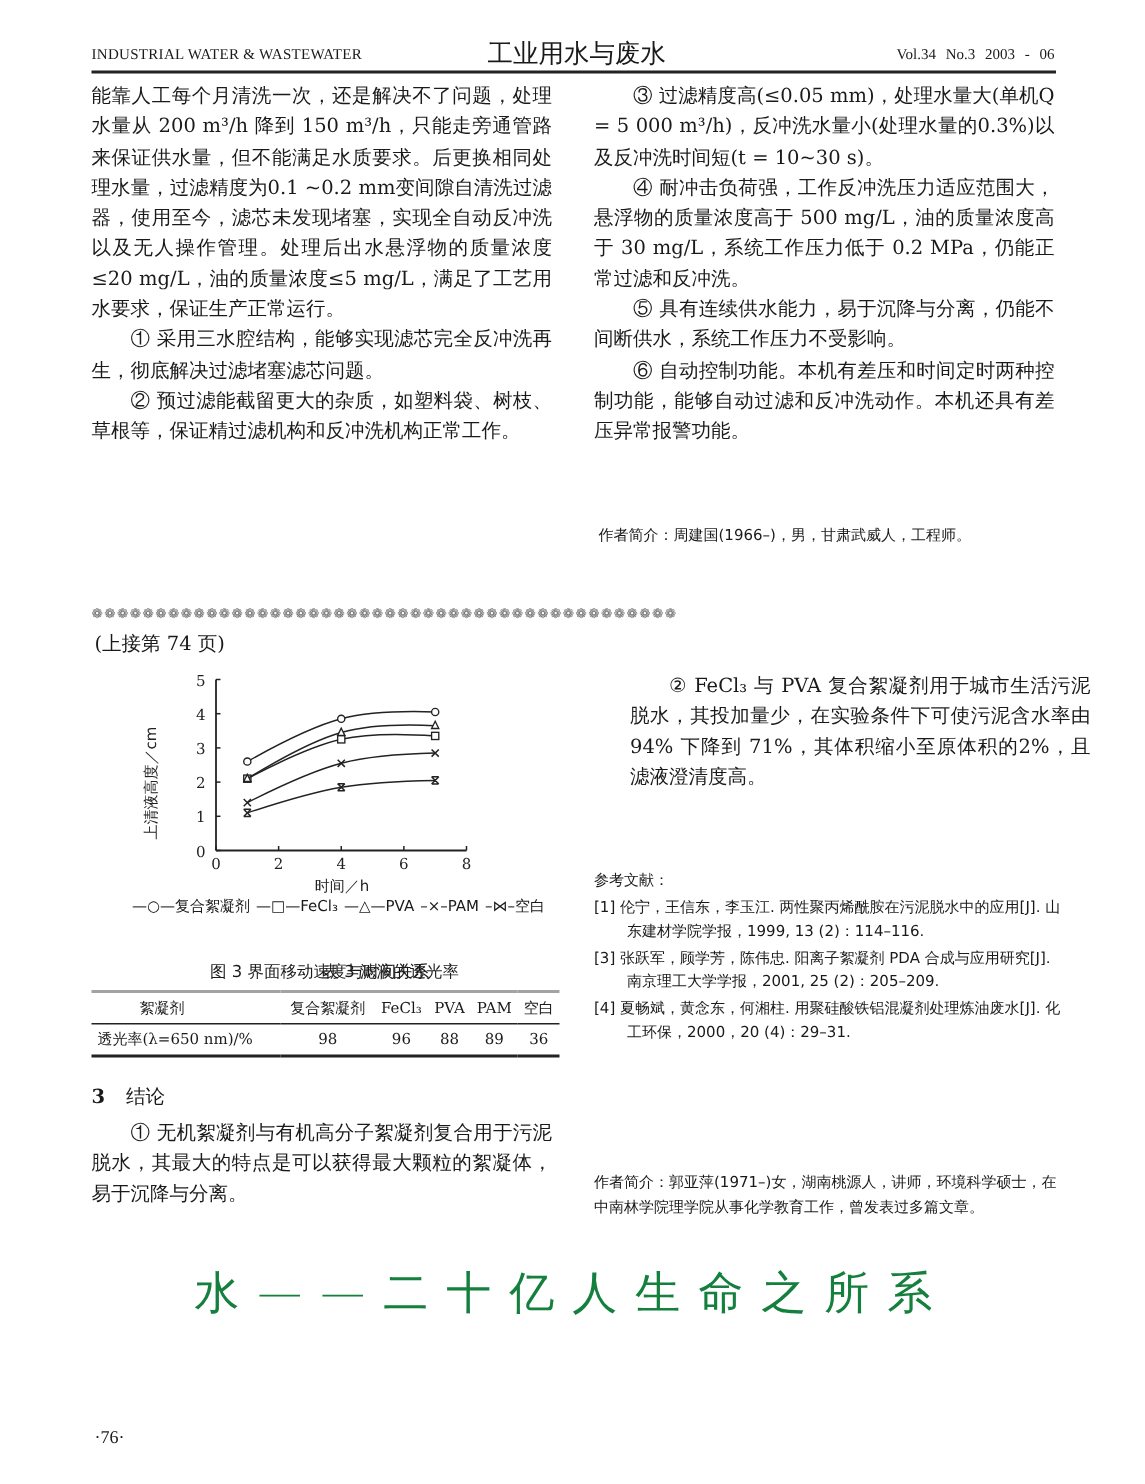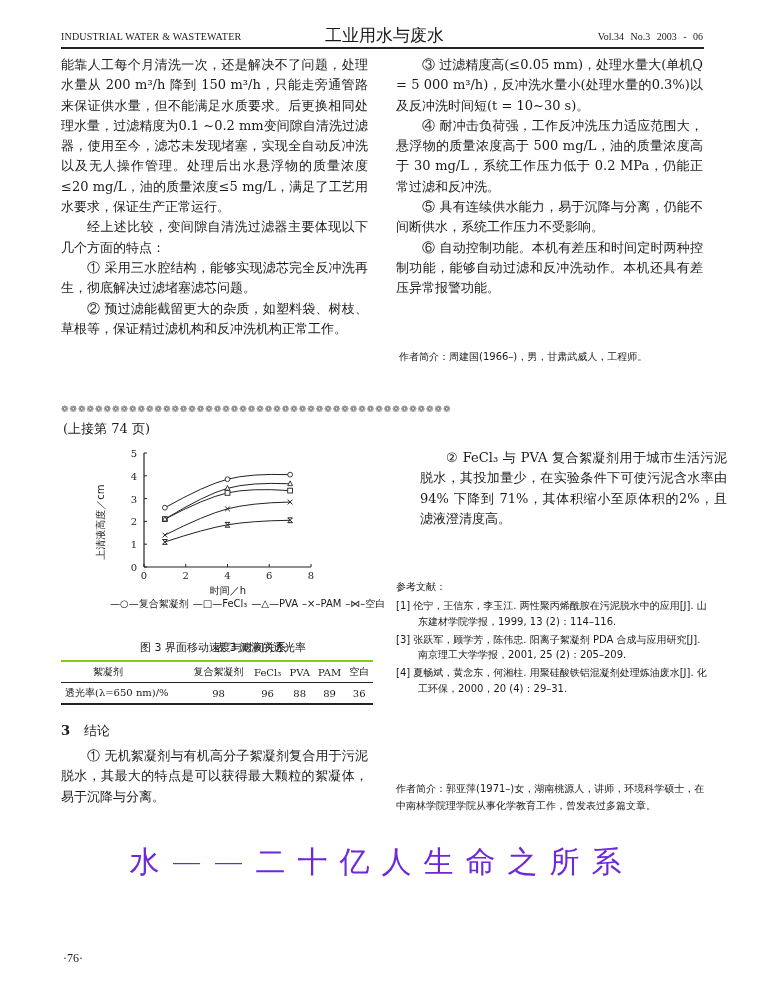--- a/index.html
+++ b/index.html
@@ -15,54 +15,53 @@
   .col p { margin: 0; }
   .indent { text-indent: 2em; }
   .col-left-top { left: 61px; top: 55px; width: 307px; }
   .col-right-top { left: 396px; top: 55px; width: 307px; }
   .author1 { left: 399px; top: 350px; font-size: 10px; font-family: "DejaVu Sans", sans-serif; }
 
   .stars { left: 61px; top: 404px; width: 643px; font-size: 9px; color: #6a6a6a; letter-spacing: 0.95px; white-space: nowrap; overflow: hidden; }
   .cont { left: 63px; top: 420px; font-size: 13px; }
 
   .chart { left: 60px; top: 440px; width: 310px; height: 160px; }
-  .legend { left: 88px; top: 597px; font-size: 10px; font-family: "DejaVu Sans", sans-serif; white-space: nowrap; margin-left: 22px; }
+  .legend { left: 88px; top: 597px; font-size: 10px; font-family: "DejaVu Sans", sans-serif; white-space: nowrap; }
   .fig-cap { left: 140px; top: 612px; font-size: 11px; font-weight: normal; font-family: "DejaVu Sans", sans-serif; margin-top: 28px; }
 
   .tbl-cap { left: 167px; top: 640px; font-size: 11px; font-family: "DejaVu Sans", sans-serif; margin-left: 48px; }
   .tbl { left: 61px; top: 660px; width: 312px; border-collapse: collapse; font-size: 10px; font-family: "DejaVu Serif", serif; }
   .tbl th, .tbl td { font-weight: normal; padding: 3px 2px; text-align: center; white-space: nowrap; }
-  .tbl thead tr { border-top: 2px solid #84cc16; border-bottom: 1px solid #222; }
+  .tbl thead tr { border-top: 2px solid #a3a3a3; border-bottom: 1px solid #222; }
   .tbl tbody tr { border-bottom: 2px solid #222; }
   .tbl td.first, .tbl th.first { text-align: left; padding-left: 4px; }
 
   .sec3 { left: 61px; top: 722px; font-size: 13px; }
   .sec3 b { font-weight: bold; margin-right: 14px; }
   .col-left-bot { left: 61px; top: 746px; width: 307px; }
   .col-right-mid { left: 396px; top: 448px; width: 307px; margin-left: 24px; }
 
   .refs-title { left: 396px; top: 580px; font-size: 10px; font-family: "DejaVu Sans", sans-serif; }
   .refs { left: 396px; top: 598px; width: 312px; font-size: 10px; line-height: 15.8px; font-family: "DejaVu Sans", sans-serif; }
   .ref { padding-left: 22px; text-indent: -22px; margin: 0 0 2px 0; }
   .author2 { left: 396px; top: 780px; width: 312px; font-size: 10px; line-height: 17px; font-family: "DejaVu Sans", sans-serif; }
 
-  .slogan { left: 0; width: 763px; top: 842px; text-align: center; font-size: 30px; font-family: "DejaVu Sans", sans-serif; font-weight: 300; letter-spacing: 12px; color: #6d28d9; }
+  .slogan { left: 0; width: 763px; top: 842px; text-align: center; font-size: 30px; font-family: "DejaVu Sans", sans-serif; font-weight: 300; letter-spacing: 12px; color: #15803d; }
   .pageno { left: 63px; top: 951px; font-size: 12px; font-family: "Liberation Serif", serif; }
 </style>
 </head>
 <body>
 
 <div class="abs hdr-left">INDUSTRIAL WATER &amp; WASTEWATER</div>
 <div class="abs hdr-center">工业用水与废水</div>
 <div class="abs hdr-right">Vol.34   No.3   2003 - 06</div>
 <div class="abs hdr-rule"></div>
 
 <div class="col col-left-top">
   <p>能靠人工每个月清洗一次，还是解决不了问题，处理水量从 200 m³/h 降到 150 m³/h，只能走旁通管路来保证供水量，但不能满足水质要求。后更换相同处理水量，过滤精度为0.1 ~0.2 mm变间隙自清洗过滤器，使用至今，滤芯未发现堵塞，实现全自动反冲洗以及无人操作管理。处理后出水悬浮物的质量浓度≤20 mg/L，油的质量浓度≤5 mg/L，满足了工艺用水要求，保证生产正常运行。</p>
-  <p class="indent">经上述比较，变间隙自清洗过滤器主要体现以下几个方面的特点：</p>
   <p class="indent">① 采用三水腔结构，能够实现滤芯完全反冲洗再生，彻底解决过滤堵塞滤芯问题。</p>
   <p class="indent">② 预过滤能截留更大的杂质，如塑料袋、树枝、草根等，保证精过滤机构和反冲洗机构正常工作。</p>
 </div>
 
 <div class="col col-right-top">
   <p class="indent">③ 过滤精度高(≤0.05 mm)，处理水量大(单机Q = 5 000 m³/h)，反冲洗水量小(处理水量的0.3%)以及反冲洗时间短(t = 10~30 s)。</p>
   <p class="indent">④ 耐冲击负荷强，工作反冲洗压力适应范围大，悬浮物的质量浓度高于 500 mg/L，油的质量浓度高于 30 mg/L，系统工作压力低于 0.2 MPa，仍能正常过滤和反冲洗。</p>
   <p class="indent">⑤ 具有连续供水能力，易于沉降与分离，仍能不间断供水，系统工作压力不受影响。</p>
   <p class="indent">⑥ 自动控制功能。本机有差压和时间定时两种控制功能，能够自动过滤和反冲洗动作。本机还具有差压异常报警功能。</p>
 </div>

